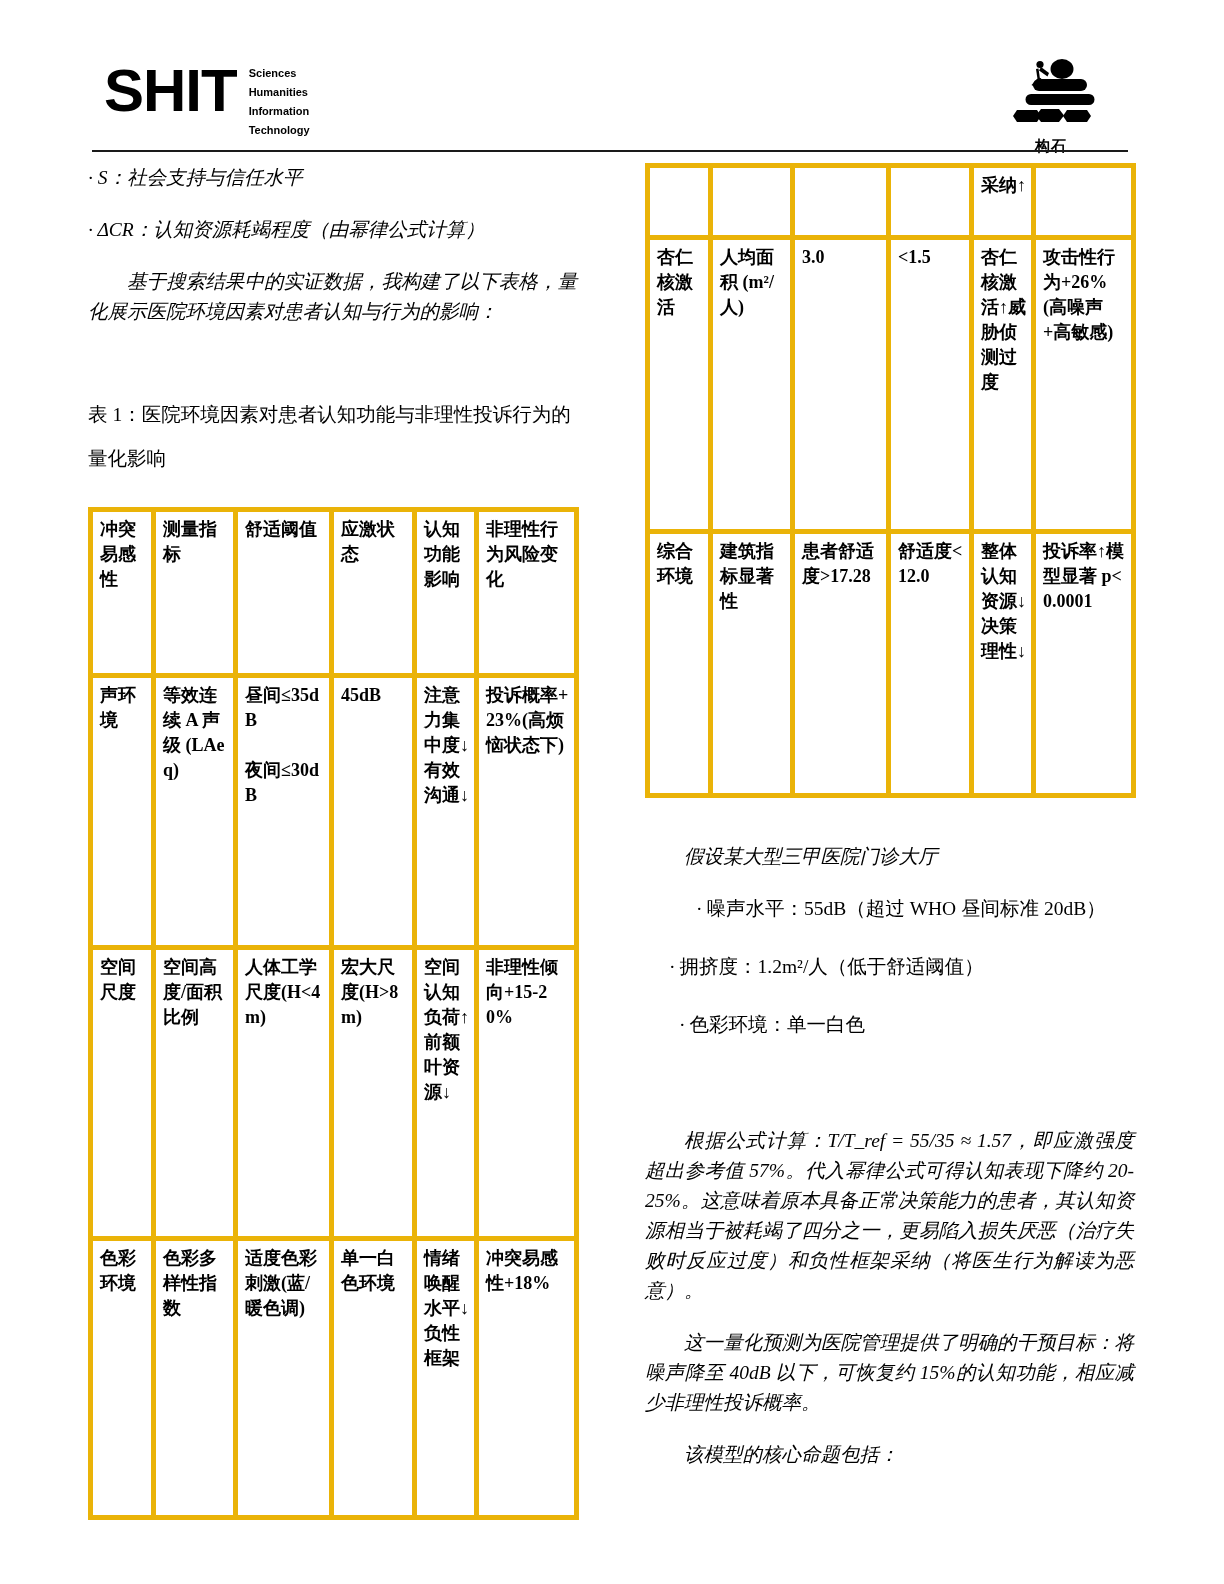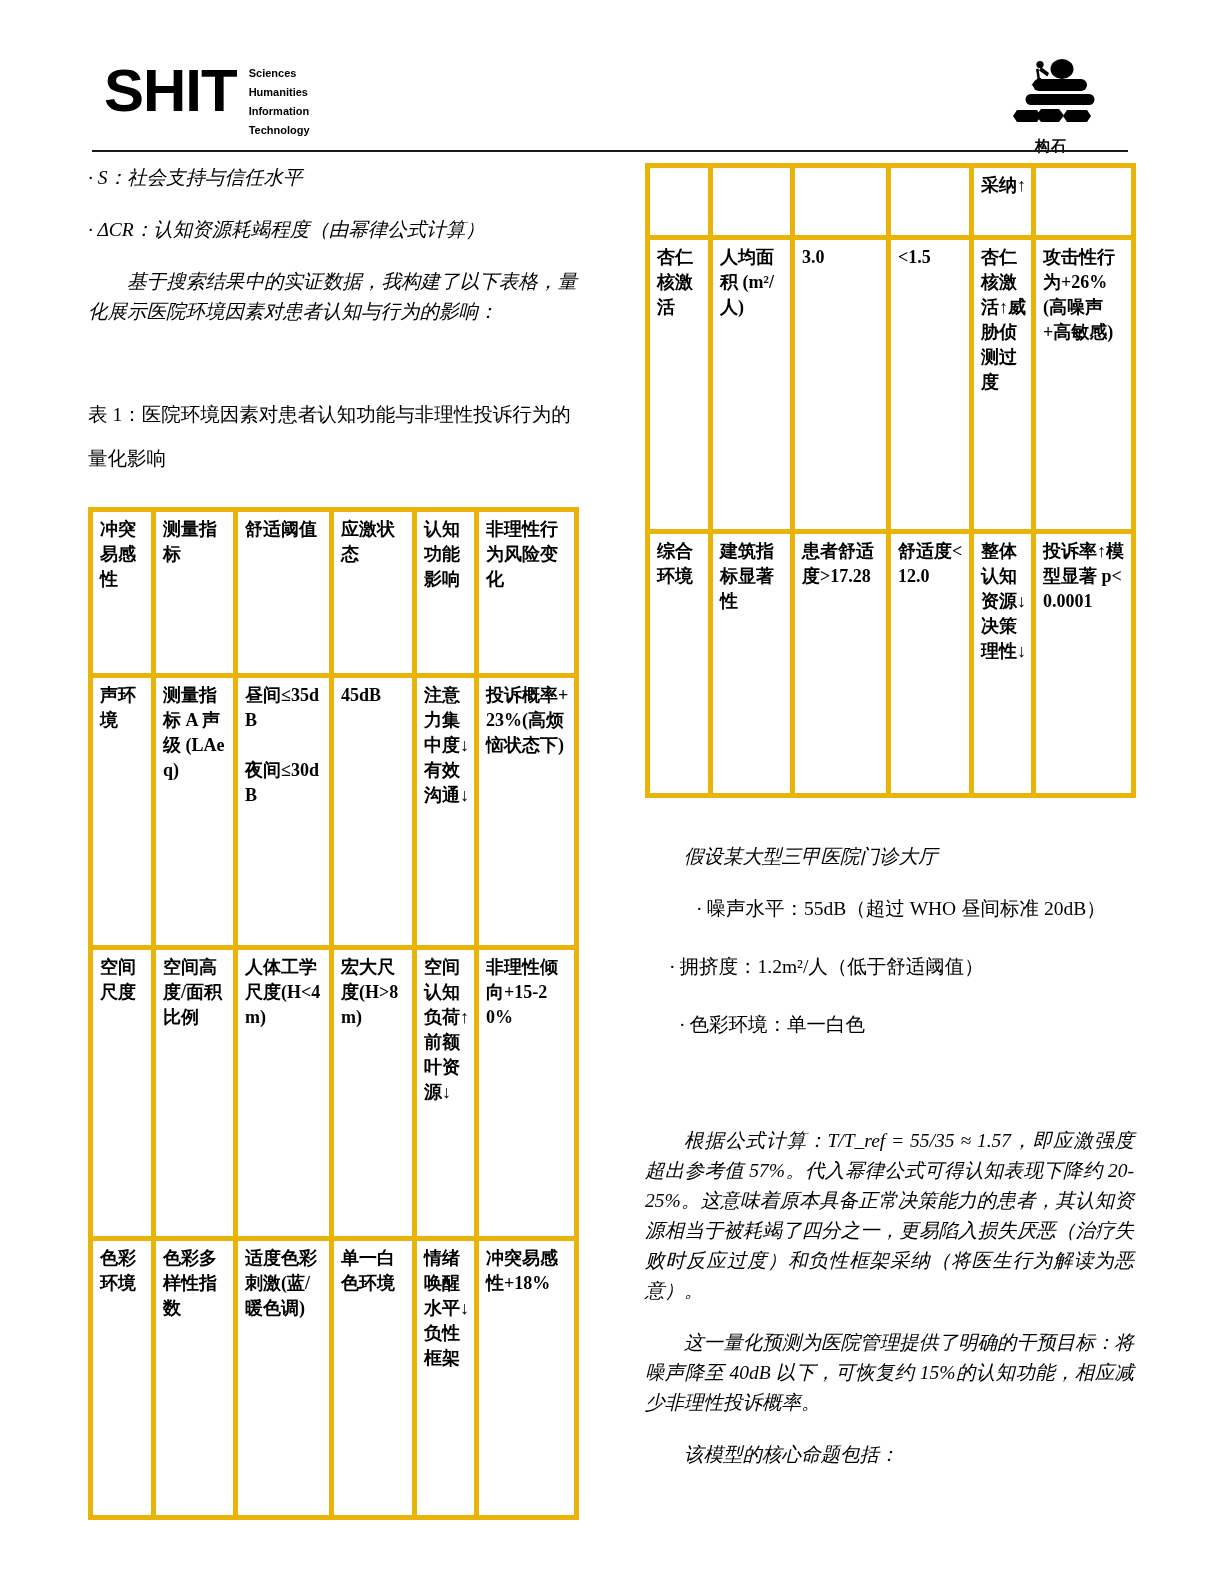--- a/index.html
+++ b/index.html
@@ -206,21 +206,21 @@
         <td>冲突易感性</td>
         <td>测量指标</td>
         <td>舒适阈值</td>
         <td>应激状态</td>
         <td class="cell-narrow">认知功能影响</td>
         <td>非理性行为风险变化</td>
       </tr>
 
       <tr class="r-noise">
         <td>声环境</td>
-        <td>测量指标 A 声级 (LAeq)</td>
+        <td>等效连续 A 声级 (LAeq)</td>
         <td class="pre-line" style="white-space: pre-line;">昼间≤35dB
 
 夜间≤30dB</td>
         <td>45dB</td>
         <td class="cell-narrow">注意力集中度↓有效沟通↓</td>
         <td>投诉概率+23%(高烦恼状态下)</td>
       </tr>
 
       <tr class="r-space">
         <td>空间尺度</td>

